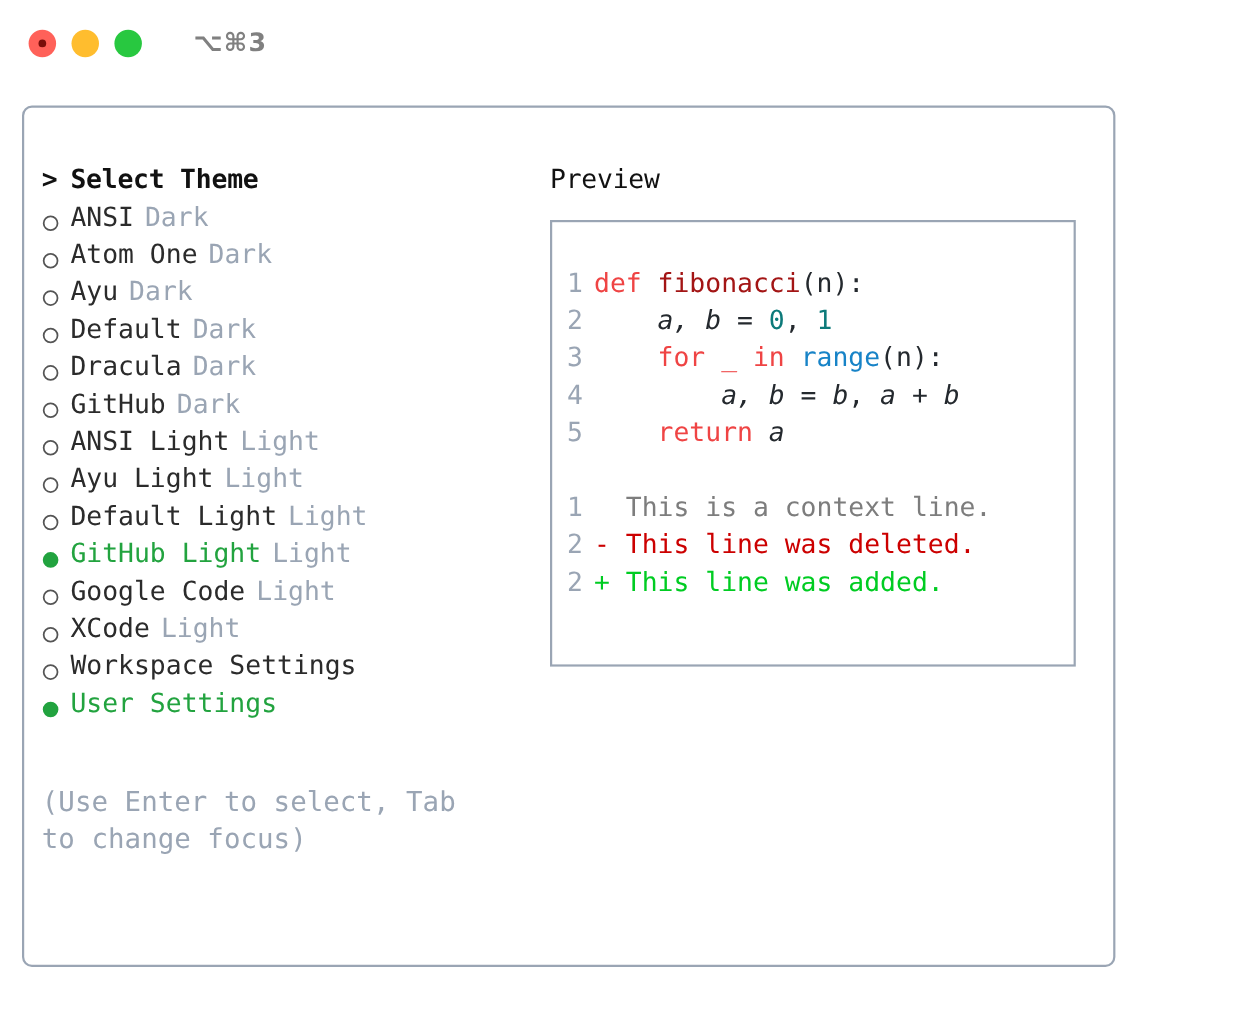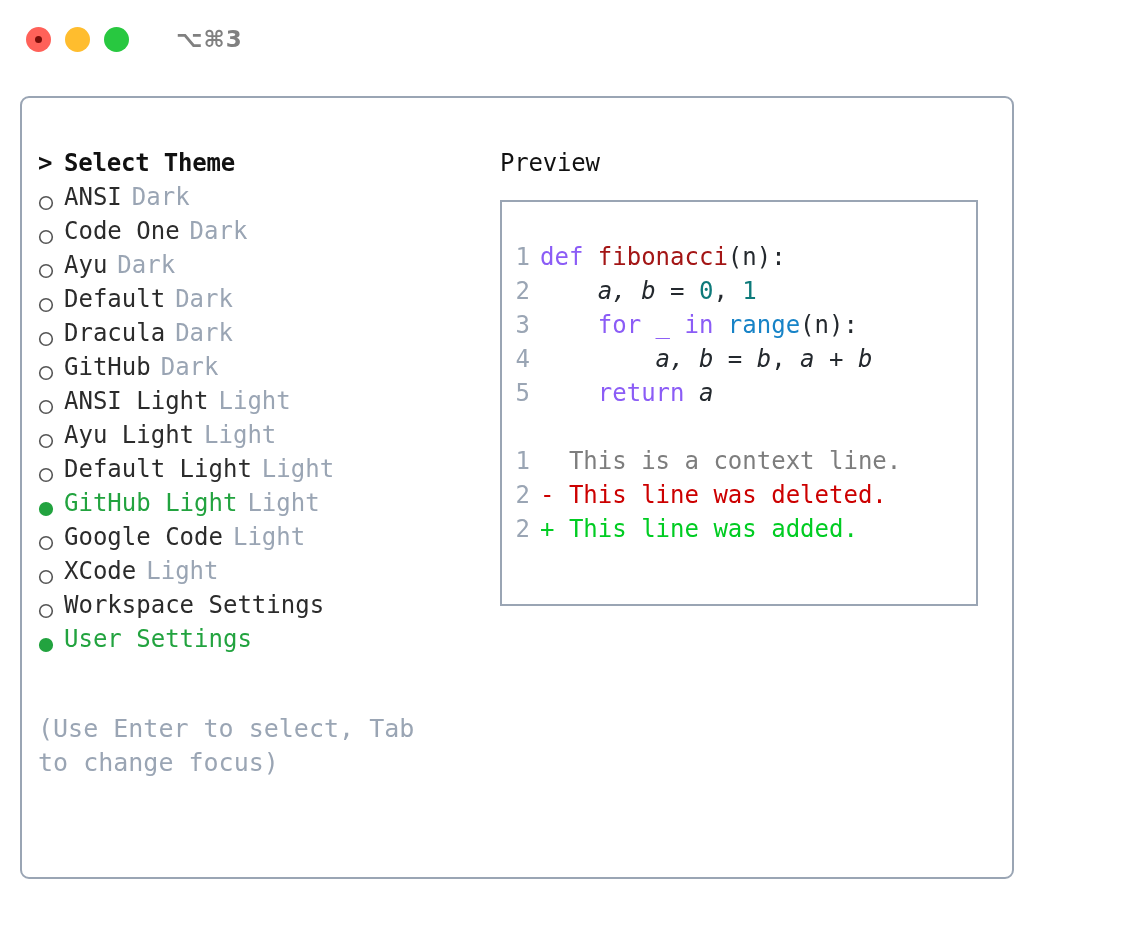--- a/index.html
+++ b/index.html
@@ -172,21 +172,21 @@
     width: 38px;
     flex: 0 0 38px;
     text-align: right;
     color: #9aa5b4;
     padding-right: 10px;
     box-sizing: border-box;
   }
   .code-text { color: #24292e; }
   .spacer-line { height: 34px; }
 
-  .tok-kw   { color: #8b5cf6; }
+  .tok-kw   { color: #ef4444; }
   .tok-fn   { color: #a31515; }
   .tok-num  { color: #0d7a7a; }
   .tok-bi   { color: #1783c7; }
   .tok-var  { font-style: italic; color: #24292e; }
   .tok-punc { color: #24292e; }
 
   .diff-ctx { color: #7d7d7d; }
   .diff-del { color: #cc0000; }
   .diff-add { color: #00cc22; }
 </style>
@@ -222,21 +222,21 @@
             </span>
             <span class="item-label">ANSI</span>
             <span class="item-tag">Dark</span>
           </div>
           <div class="row">
             <span class="marker">
               <svg width="16" height="16" viewBox="0 0 16 16">
                 <circle cx="8" cy="8" r="6.3" fill="none" stroke="#555555" stroke-width="1.6"></circle>
               </svg>
             </span>
-            <span class="item-label">Code One</span>
+            <span class="item-label">Atom One</span>
             <span class="item-tag">Dark</span>
           </div>
           <div class="row">
             <span class="marker">
               <svg width="16" height="16" viewBox="0 0 16 16">
                 <circle cx="8" cy="8" r="6.3" fill="none" stroke="#555555" stroke-width="1.6"></circle>
               </svg>
             </span>
             <span class="item-label">Ayu</span>
             <span class="item-tag">Dark</span>

